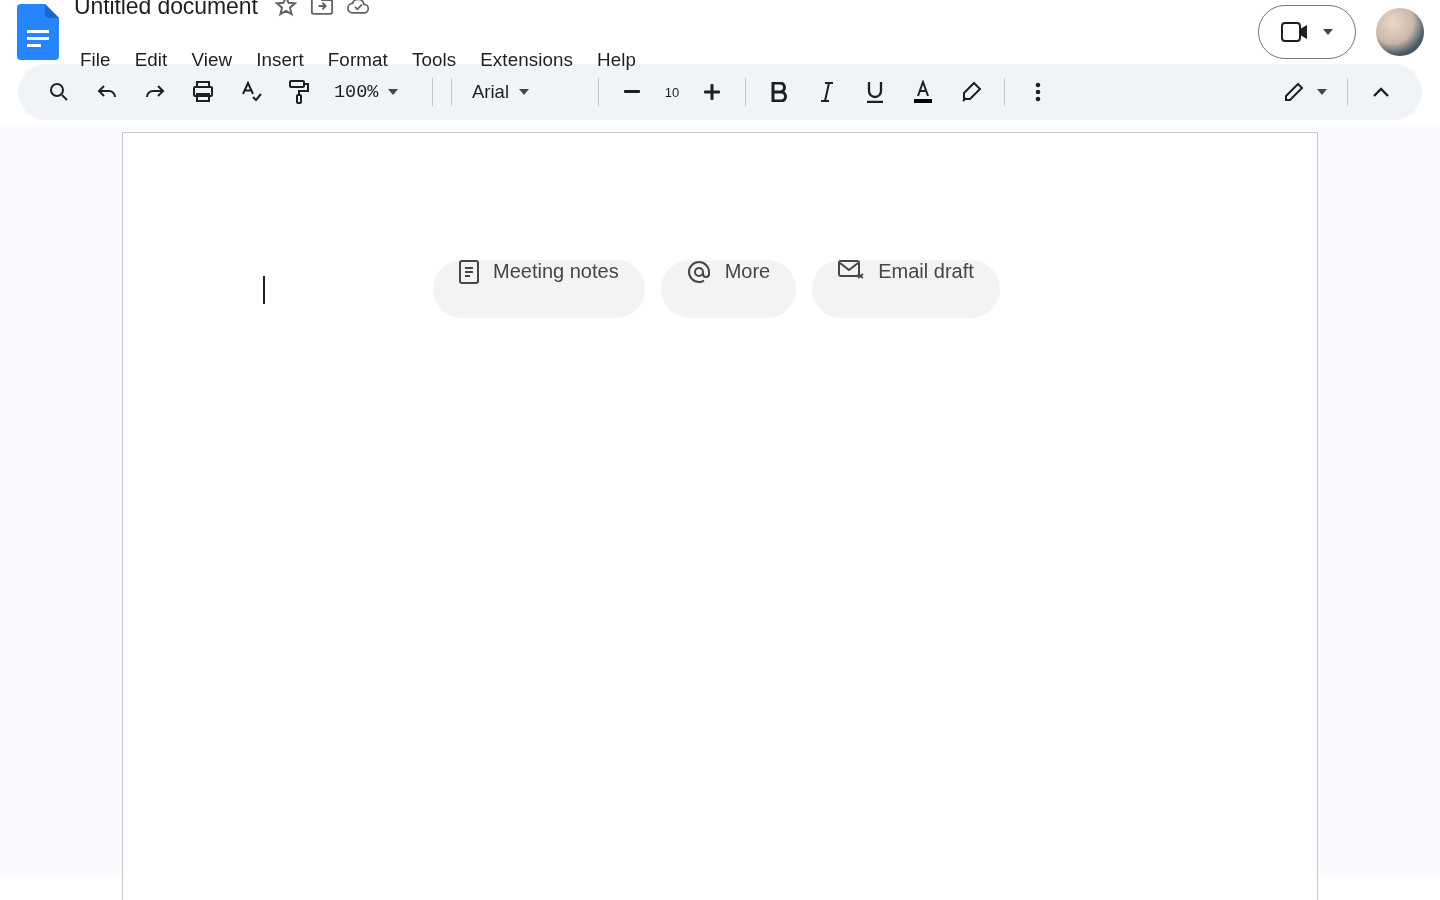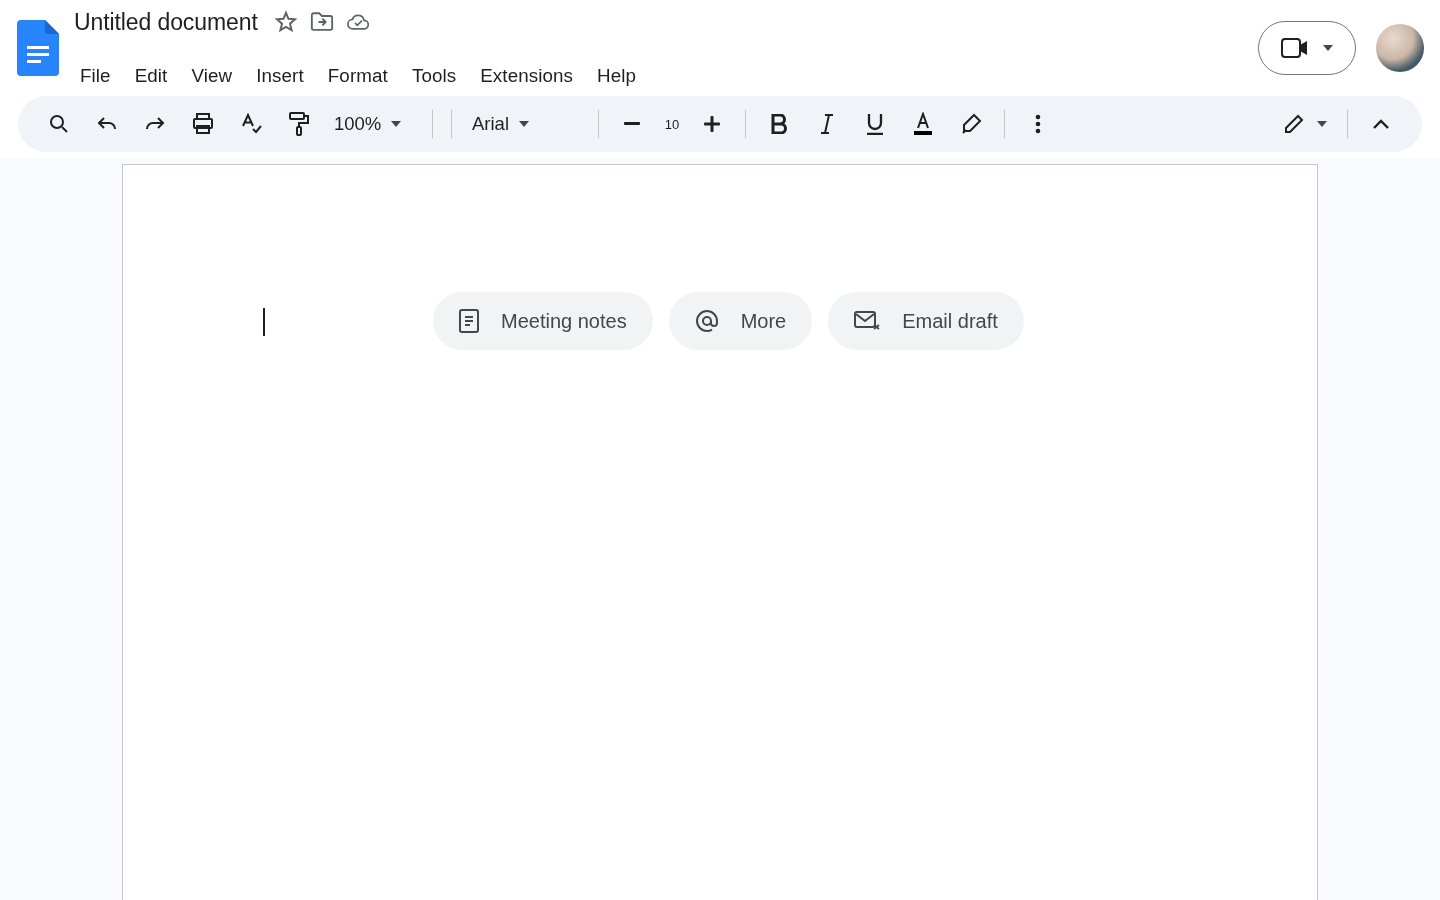--- a/index.html
+++ b/index.html
@@ -20,21 +20,21 @@
     background: #ffffff;
     font-family: "Google Sans", "Segoe UI", Arial, sans-serif;
     color: var(--text);
     overflow: hidden;
   }
 
   
   .header {
     display: flex;
     align-items: center;
-    height: 96px;
+    height: 64px;
     padding: 0 16px 0 14px;
   }
   .docs-logo {
     width: 48px; height: 64px;
     display:flex; align-items:center; justify-content:center;
     margin-right: 8px;
   }
   .title-area { flex: 0 0 auto; display:flex; flex-direction:column; justify-content:center; gap:2px;}
   .title-row { display:flex; align-items:center; gap:12px; height: 34px;}
   .doc-title {
@@ -125,21 +125,21 @@
     display:flex; align-items:center;
     gap: 10px;
     padding: 0 10px;
     height: 38px;
     border-radius: 6px;
     cursor: pointer;
     font-size: 18.5px;
     color: var(--text);
   }
   .tdrop .label { min-width: 0; }
-  .zoom-drop { min-width: 98px; }
+  .zoom-drop { min-width: 98px; font-family: Liberation Mono, monospace; }
   .style-drop { min-width: 154px; }
   .font-drop  { min-width: 126px; }
   .fs-group { display:flex; align-items:center; gap: 2px; }
   .fs-val {
     width: 30px; text-align:center;
     font-size: 13px;
   }
   .toolbar-spacer { flex: 1; }
 
   svg { display:block; }
@@ -171,22 +171,22 @@
     position: absolute;
     left: 310px;
     top: 127px;
     display:flex;
     gap: 16px;
   }
   .chip {
     height: 58px;
     background: var(--chip-bg);
     border-radius: 29px;
-    display:flex; align-items:center;
-    gap: 22px;
+    display:flex; align-items:flex-start;
+    gap: 14px;
     padding: 0 26px;
     font-size: 20px;
     color: var(--muted);
     cursor: pointer;
   }
   .chip svg { flex:0 0 auto; }
 
   .caret { width:0;height:0;border-left:5px solid transparent;border-right:5px solid transparent;border-top:6px solid #444746;}
 </style>
 </head>

